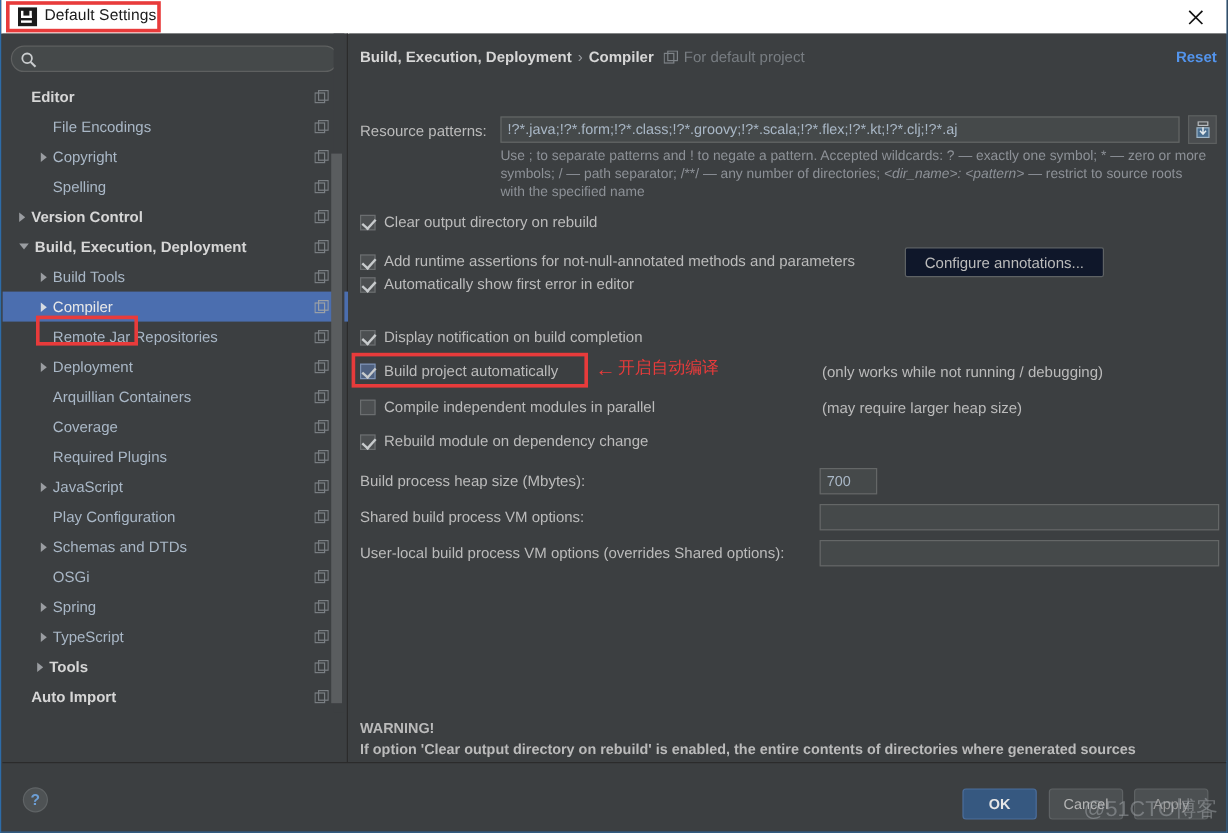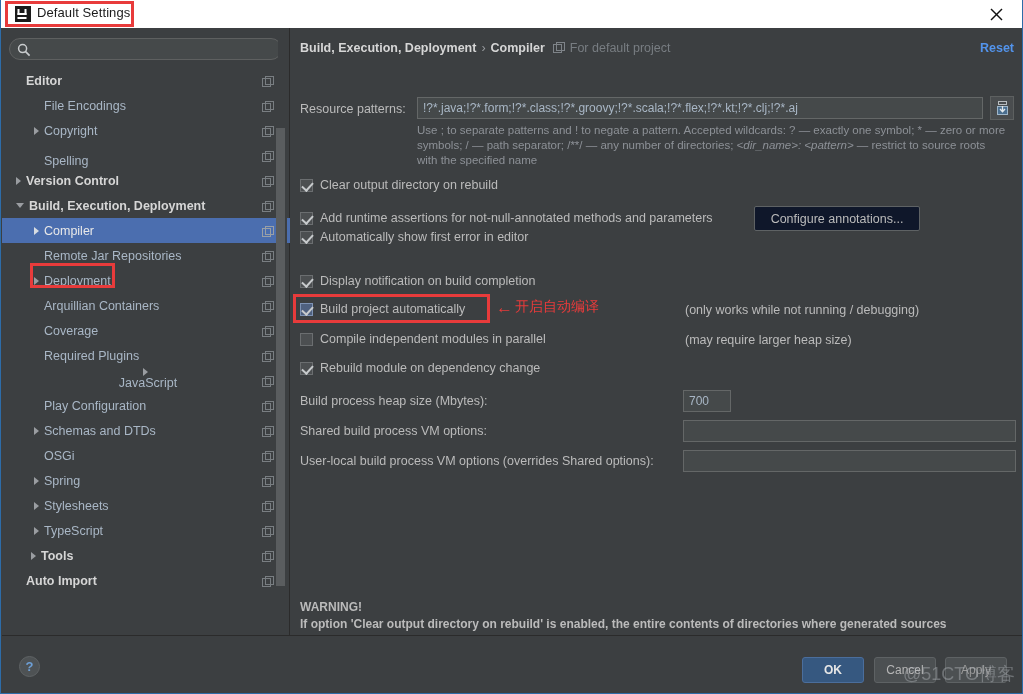--- a/index.html
+++ b/index.html
@@ -454,21 +454,21 @@
             </svg></span>
         </div>
         <div class="tree-row" style="padding-left: 32px;">
           <span class="arrow right"></span>
           <span class="tree-label">Copyright</span>
           <span class="row-icon"><svg width="12" height="12" viewBox="0 0 12 12">
               <rect x="0.5" y="2.5" width="8" height="8" fill="none" stroke="#9aa0a6" stroke-width="1"></rect>
               <rect x="3.5" y="0.5" width="8" height="8" fill="none" stroke="#9aa0a6" stroke-width="1"></rect>
             </svg></span>
         </div>
-        <div class="tree-row" style="padding-left: 32px; align-items: flex-end;">
+        <div class="tree-row" style="padding-left: 32px;">
           <span class="arrow none"></span>
           <span class="tree-label">Spelling</span>
           <span class="row-icon"><svg width="12" height="12" viewBox="0 0 12 12">
               <rect x="0.5" y="2.5" width="8" height="8" fill="none" stroke="#9aa0a6" stroke-width="1"></rect>
               <rect x="3.5" y="0.5" width="8" height="8" fill="none" stroke="#9aa0a6" stroke-width="1"></rect>
             </svg></span>
         </div>
         <div class="tree-row bold" style="padding-left: 14px;">
           <span class="arrow right"></span>
           <span class="tree-label">Version Control</span>
@@ -478,20 +478,28 @@
             </svg></span>
         </div>
         <div class="tree-row bold" style="padding-left: 14px;">
           <span class="arrow down"></span>
           <span class="tree-label">Build, Execution, Deployment</span>
           <span class="row-icon"><svg width="12" height="12" viewBox="0 0 12 12">
               <rect x="0.5" y="2.5" width="8" height="8" fill="none" stroke="#9aa0a6" stroke-width="1"></rect>
               <rect x="3.5" y="0.5" width="8" height="8" fill="none" stroke="#9aa0a6" stroke-width="1"></rect>
             </svg></span>
         </div>
+        <div class="tree-row" style="padding-left: 32px;">
+          <span class="arrow right"></span>
+          <span class="tree-label">Build Tools</span>
+          <span class="row-icon"><svg width="12" height="12" viewBox="0 0 12 12">
+              <rect x="0.5" y="2.5" width="8" height="8" fill="none" stroke="#9aa0a6" stroke-width="1"></rect>
+              <rect x="3.5" y="0.5" width="8" height="8" fill="none" stroke="#9aa0a6" stroke-width="1"></rect>
+            </svg></span>
+        </div>
         <div class="tree-row selected" style="padding-left: 32px;">
           <span class="arrow right"></span>
           <span class="tree-label">Compiler</span>
           <span class="row-icon"><svg width="12" height="12" viewBox="0 0 12 12">
               <rect x="0.5" y="2.5" width="8" height="8" fill="none" stroke="#9aa0a6" stroke-width="1"></rect>
               <rect x="3.5" y="0.5" width="8" height="8" fill="none" stroke="#9aa0a6" stroke-width="1"></rect>
             </svg></span>
         </div>
         <div class="tree-row" style="padding-left: 32px;">
           <span class="arrow none"></span>
@@ -526,21 +534,21 @@
             </svg></span>
         </div>
         <div class="tree-row" style="padding-left: 32px;">
           <span class="arrow none"></span>
           <span class="tree-label">Required Plugins</span>
           <span class="row-icon"><svg width="12" height="12" viewBox="0 0 12 12">
               <rect x="0.5" y="2.5" width="8" height="8" fill="none" stroke="#9aa0a6" stroke-width="1"></rect>
               <rect x="3.5" y="0.5" width="8" height="8" fill="none" stroke="#9aa0a6" stroke-width="1"></rect>
             </svg></span>
         </div>
-        <div class="tree-row" style="padding-left: 32px; flex-direction: column;">
+        <div class="tree-row" style="padding-left: 32px;">
           <span class="arrow right"></span>
           <span class="tree-label">JavaScript</span>
           <span class="row-icon"><svg width="12" height="12" viewBox="0 0 12 12">
               <rect x="0.5" y="2.5" width="8" height="8" fill="none" stroke="#9aa0a6" stroke-width="1"></rect>
               <rect x="3.5" y="0.5" width="8" height="8" fill="none" stroke="#9aa0a6" stroke-width="1"></rect>
             </svg></span>
         </div>
         <div class="tree-row" style="padding-left: 32px;">
           <span class="arrow none"></span>
           <span class="tree-label">Play Configuration</span>
@@ -561,28 +569,20 @@
           <span class="arrow none"></span>
           <span class="tree-label">OSGi</span>
           <span class="row-icon"><svg width="12" height="12" viewBox="0 0 12 12">
               <rect x="0.5" y="2.5" width="8" height="8" fill="none" stroke="#9aa0a6" stroke-width="1"></rect>
               <rect x="3.5" y="0.5" width="8" height="8" fill="none" stroke="#9aa0a6" stroke-width="1"></rect>
             </svg></span>
         </div>
         <div class="tree-row" style="padding-left: 32px;">
           <span class="arrow right"></span>
           <span class="tree-label">Spring</span>
-          <span class="row-icon"><svg width="12" height="12" viewBox="0 0 12 12">
-              <rect x="0.5" y="2.5" width="8" height="8" fill="none" stroke="#9aa0a6" stroke-width="1"></rect>
-              <rect x="3.5" y="0.5" width="8" height="8" fill="none" stroke="#9aa0a6" stroke-width="1"></rect>
-            </svg></span>
-        </div>
-        <div class="tree-row" style="padding-left: 32px;">
-          <span class="arrow right"></span>
-          <span class="tree-label">Stylesheets</span>
           <span class="row-icon"><svg width="12" height="12" viewBox="0 0 12 12">
               <rect x="0.5" y="2.5" width="8" height="8" fill="none" stroke="#9aa0a6" stroke-width="1"></rect>
               <rect x="3.5" y="0.5" width="8" height="8" fill="none" stroke="#9aa0a6" stroke-width="1"></rect>
             </svg></span>
         </div>
         <div class="tree-row" style="padding-left: 32px;">
           <span class="arrow right"></span>
           <span class="tree-label">TypeScript</span>
           <span class="row-icon"><svg width="12" height="12" viewBox="0 0 12 12">
               <rect x="0.5" y="2.5" width="8" height="8" fill="none" stroke="#9aa0a6" stroke-width="1"></rect>

